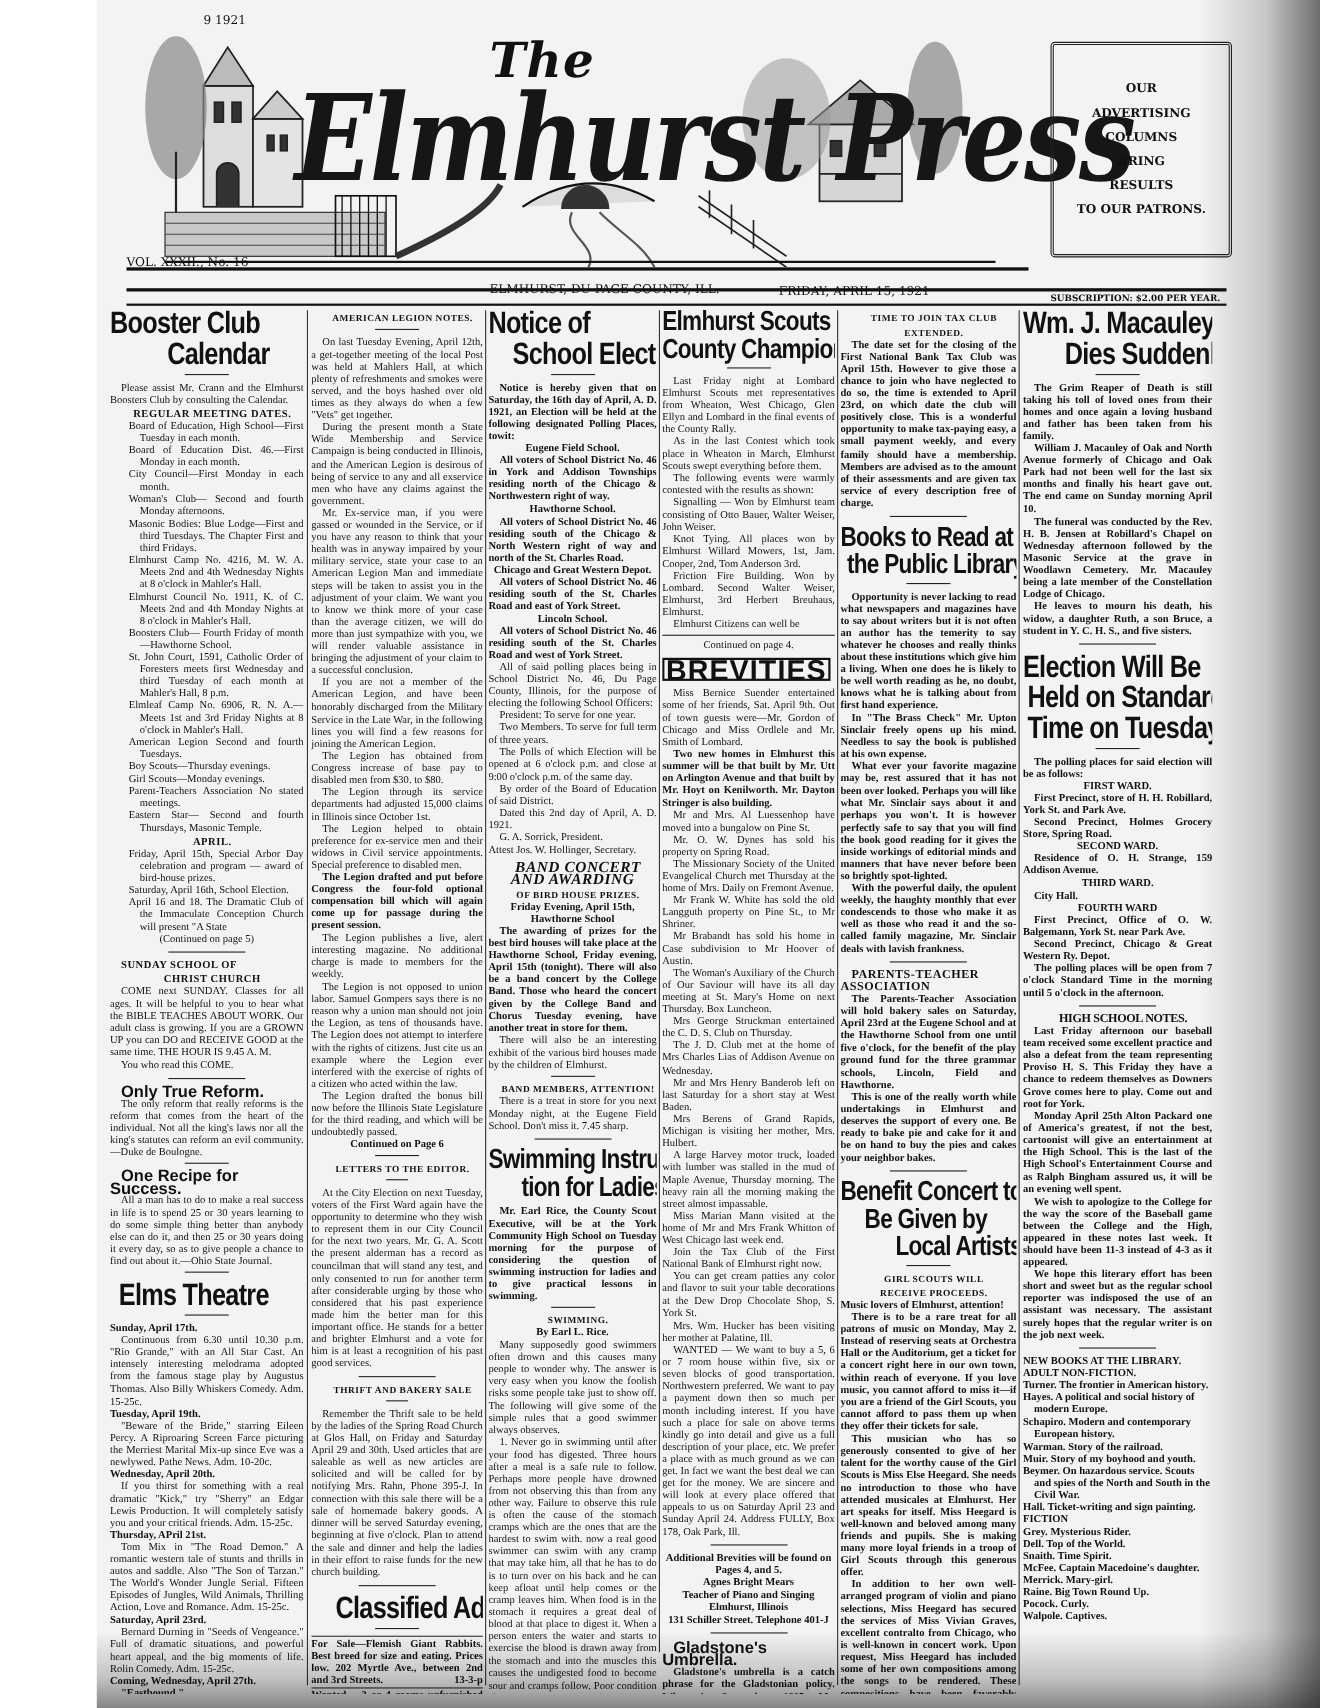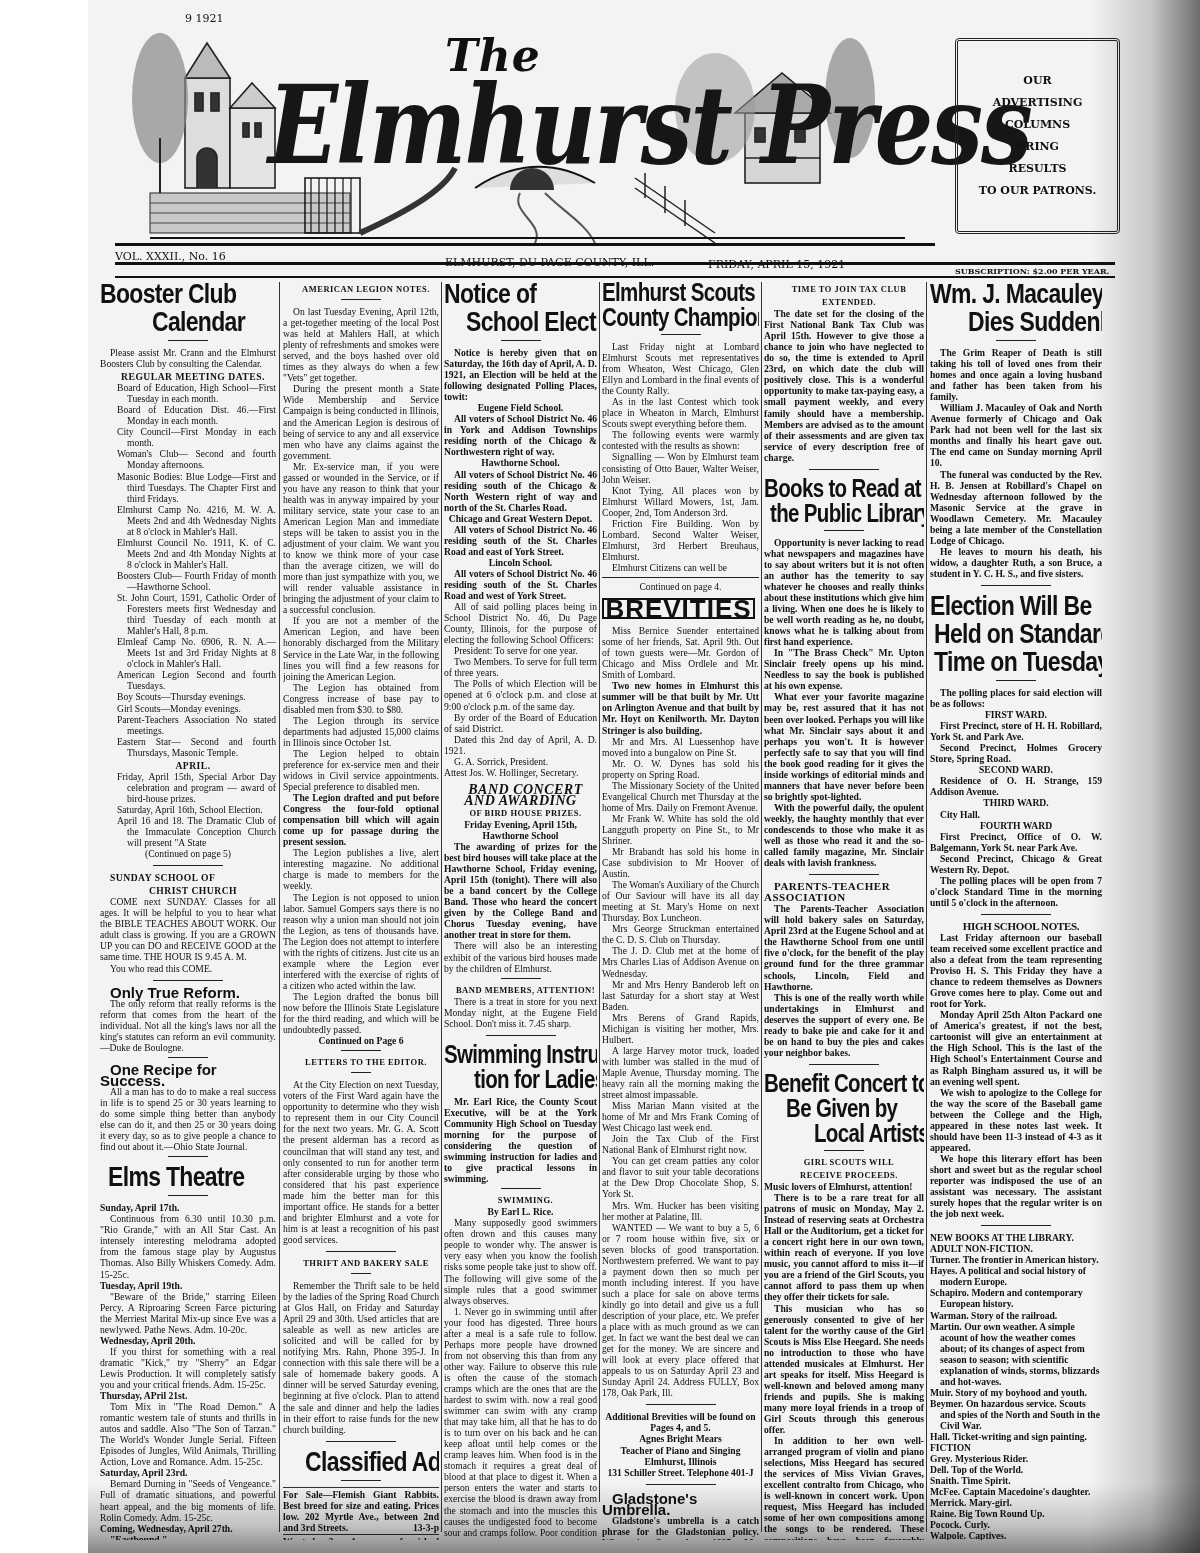--- a/index.html
+++ b/index.html
@@ -34,21 +34,21 @@
     transform: scaleY(1.18); transform-origin: left top; color: #161616;
   }
   .ad-box {
     position: absolute; left: 955px; top: 38px; width: 165px; height: 196px;
     border: 3px double #222; border-radius: 4px;
     display: flex; flex-direction: column; justify-content: center; align-items: center;
     font-family: "DejaVu Serif", serif; font-weight: bold; font-size: 11px; text-align: center; line-height: 22px;
   }
   .rule-heavy { position: absolute; height: 3px; background: #111; }
 
-  .dateline { position: absolute; top: 250px; font-size: 11px; font-family: "DejaVu Serif", serif; white-space: nowrap; }
+  .dateline { position: absolute; top: 232px; font-size: 11px; font-family: "DejaVu Serif", serif; white-space: nowrap; }
   .dateline.sub { font-size: 8px; font-weight: bold; top: 262px; }
 
   
   .col {
     position: absolute; top: 280px; font-family: "Liberation Serif", serif;
     font-size: 9.6px; line-height: 11.05px; text-align: justify; overflow: hidden;
   }
   .col p { text-indent: 10px; margin-bottom: 0; }
   .col p.hang { text-indent: -10px; padding-left: 10px; margin-left: 17px; }
   .col p.center { text-align: center; text-indent: 0; }
@@ -355,21 +355,21 @@
     <p>Mr. O. W. Dynes has sold his property on Spring Road.</p>
     <p>The Missionary Society of the United Evangelical Church met Thursday at the home of Mrs. Daily on Fremont Avenue.</p>
     <p>Mr Frank W. White has sold the old Langguth property on Pine St., to Mr Shriner.</p>
     <p>Mr Brabandt has sold his home in Case subdivision to Mr Hoover of Austin.</p>
     <p>The Woman's Auxiliary of the Church of Our Saviour will have its all day meeting at St. Mary's Home on next Thursday. Box Luncheon.</p>
     <p>Mrs George Struckman entertained the C. D. S. Club on Thursday.</p>
     <p>The J. D. Club met at the home of Mrs Charles Lias of Addison Avenue on Wednesday.</p>
     <p>Mr and Mrs Henry Banderob left on last Saturday for a short stay at West Baden.</p>
     <p>Mrs Berens of Grand Rapids, Michigan is visiting her mother, Mrs. Hulbert.</p>
     <p>A large Harvey motor truck, loaded with lumber was stalled in the mud of Maple Avenue, Thursday morning. The heavy rain all the morning making the street almost impassable.</p>
-    <p>Miss Marian Mann visited at the home of Mr and Mrs Frank Coming of West Chicago last week end.</p>
+    <p>Miss Marian Mann visited at the home of Mr and Mrs Frank Whitton of West Chicago last week end.</p>
     <p>Join the Tax Club of the First National Bank of Elmhurst right now.</p>
     <p>You can get cream patties any color and flavor to suit your table decorations at the Dew Drop Chocolate Shop, S. York St.</p>
     <p>Mrs. Wm. Hucker has been visiting her mother at Palatine, Ill.</p>
     <p>WANTED — We want to buy a 5, 6 or 7 room house within five, six or seven blocks of good transportation. Northwestern preferred. We want to pay a payment down then so much per month including interest. If you have such a place for sale on above terms kindly go into detail and give us a full description of your place, etc. We prefer a place with as much ground as we can get. In fact we want the best deal we can get for the money. We are sincere and will look at every place offered that appeals to us on Saturday April 23 and Sunday April 24. Address FULLY, Box 178, Oak Park, Ill.</p>
   </div>
   <div class="dash-lg"></div>
   <p class="center b">Additional Brevities will be found on Pages 4, and 5.</p>
   <div>
     <p class="center b">Agnes Bright Mears</p>
     <p class="center b">Teacher of Piano and Singing</p>
@@ -459,21 +459,20 @@
     <p class="b">We hope this literary effort has been short and sweet but as the regular school reporter was indisposed the use of an assistant was necessary. The assistant surely hopes that the regular writer is on the job next week.</p>
   </div>
   <div class="dash-lg"></div>
   <div>
     <p class="b noindent">NEW BOOKS AT THE LIBRARY.</p>
     <p class="b noindent">ADULT NON-FICTION.</p>
     <div class="book b"><span>Turner.</span> <span>The frontier in American history.</span></div>
     <div class="book b"><span>Hayes.</span> <span>A political and social history of modern Europe.</span></div>
     <div class="book b"><span>Schapiro.</span> <span>Modern and contemporary European history.</span></div>
     <div class="book b"><span>Warman.</span> <span>Story of the railroad.</span></div>
-    <div class="book b"><span>Martin.</span> <span>Our own weather. A simple acount of how the weather comes about; of its changes of aspect from season to season; with scientific explanation of winds, storms, blizzards and hot-waves.</span></div>
     <div class="book b"><span>Muir.</span> <span>Story of my boyhood and youth.</span></div>
     <div class="book b"><span>Beymer.</span> <span>On hazardous service. Scouts and spies of the North and South in the Civil War.</span></div>
     <div class="book b"><span>Hall.</span> <span>Ticket-writing and sign painting.</span></div>
     <p class="b noindent">FICTION</p>
     <div class="book b"><span>Grey.</span> <span>Mysterious Rider.</span></div>
     <div class="book b"><span>Dell.</span> <span>Top of the World.</span></div>
     <div class="book b"><span>Snaith.</span> <span>Time Spirit.</span></div>
     <div class="book b"><span>McFee.</span> <span>Captain Macedoine's daughter.</span></div>
     <div class="book b"><span>Merrick.</span> <span>Mary-girl.</span></div>
     <div class="book b"><span>Raine.</span> <span>Big Town Round Up.</span></div>

